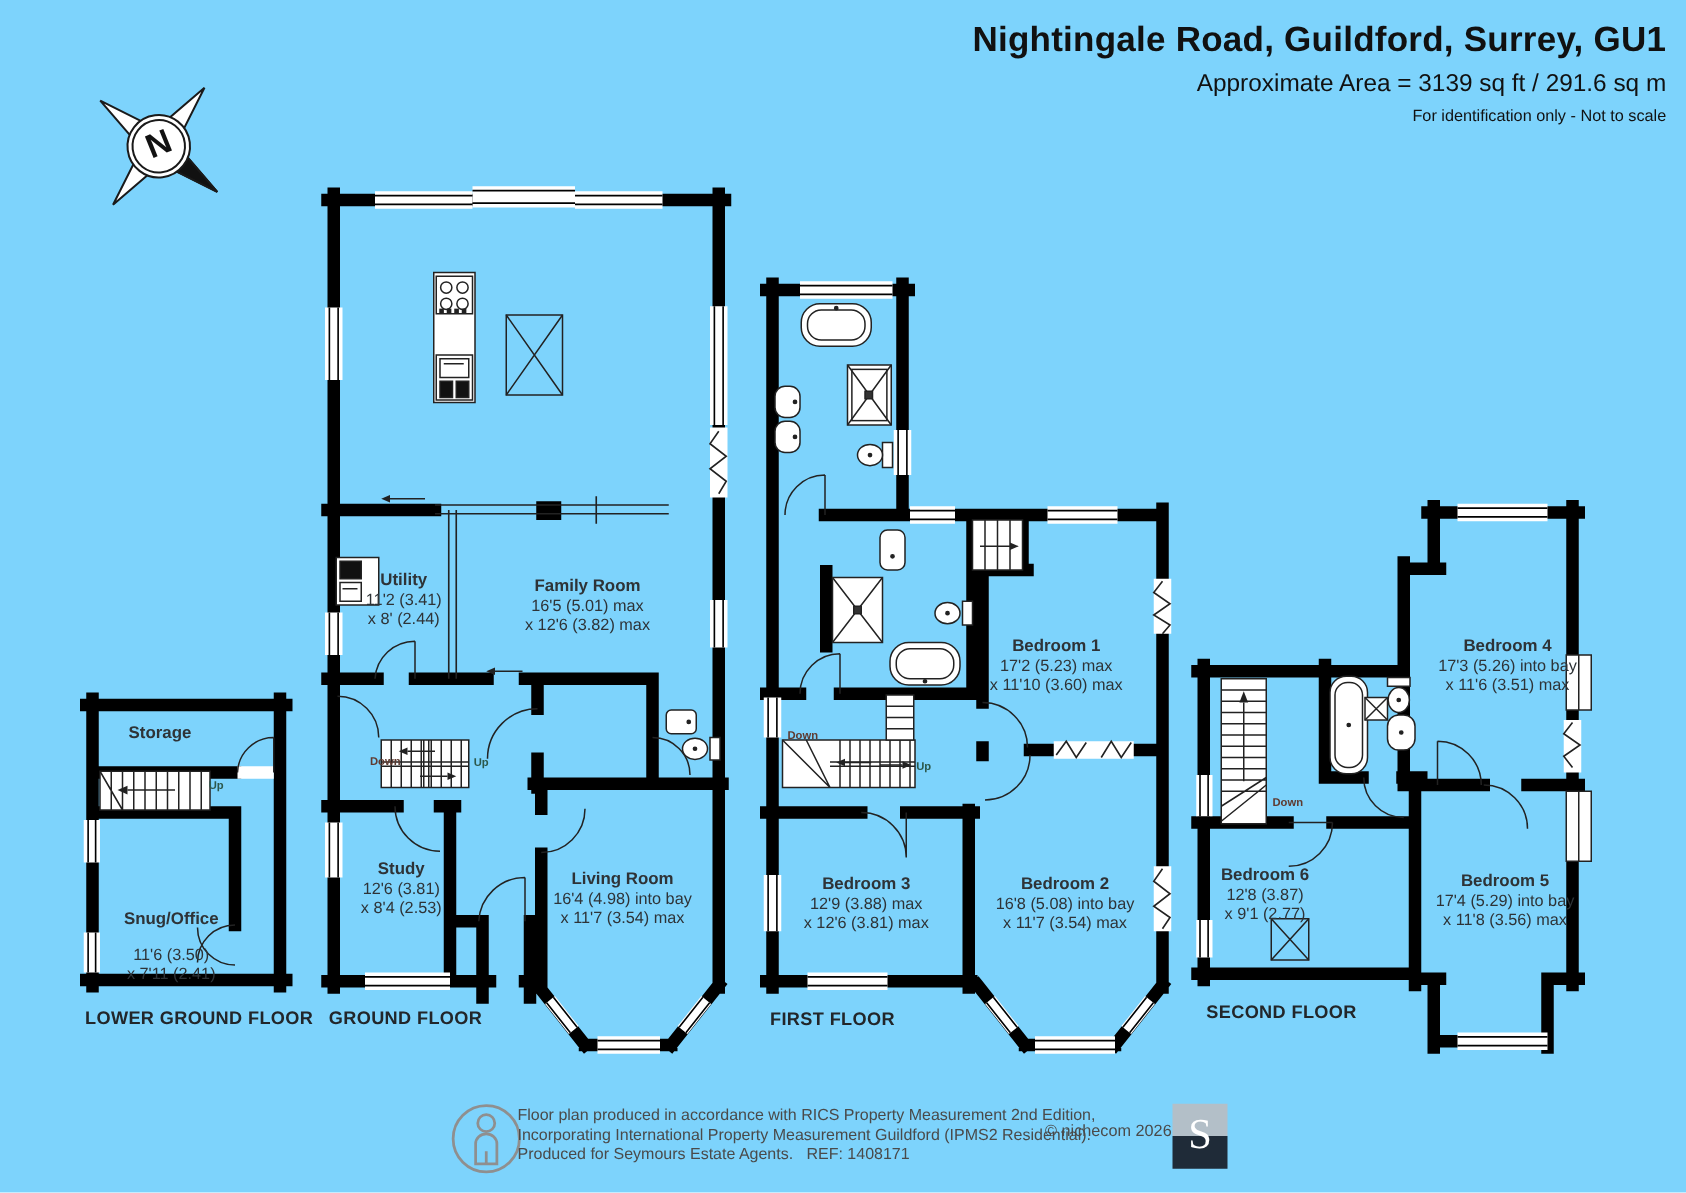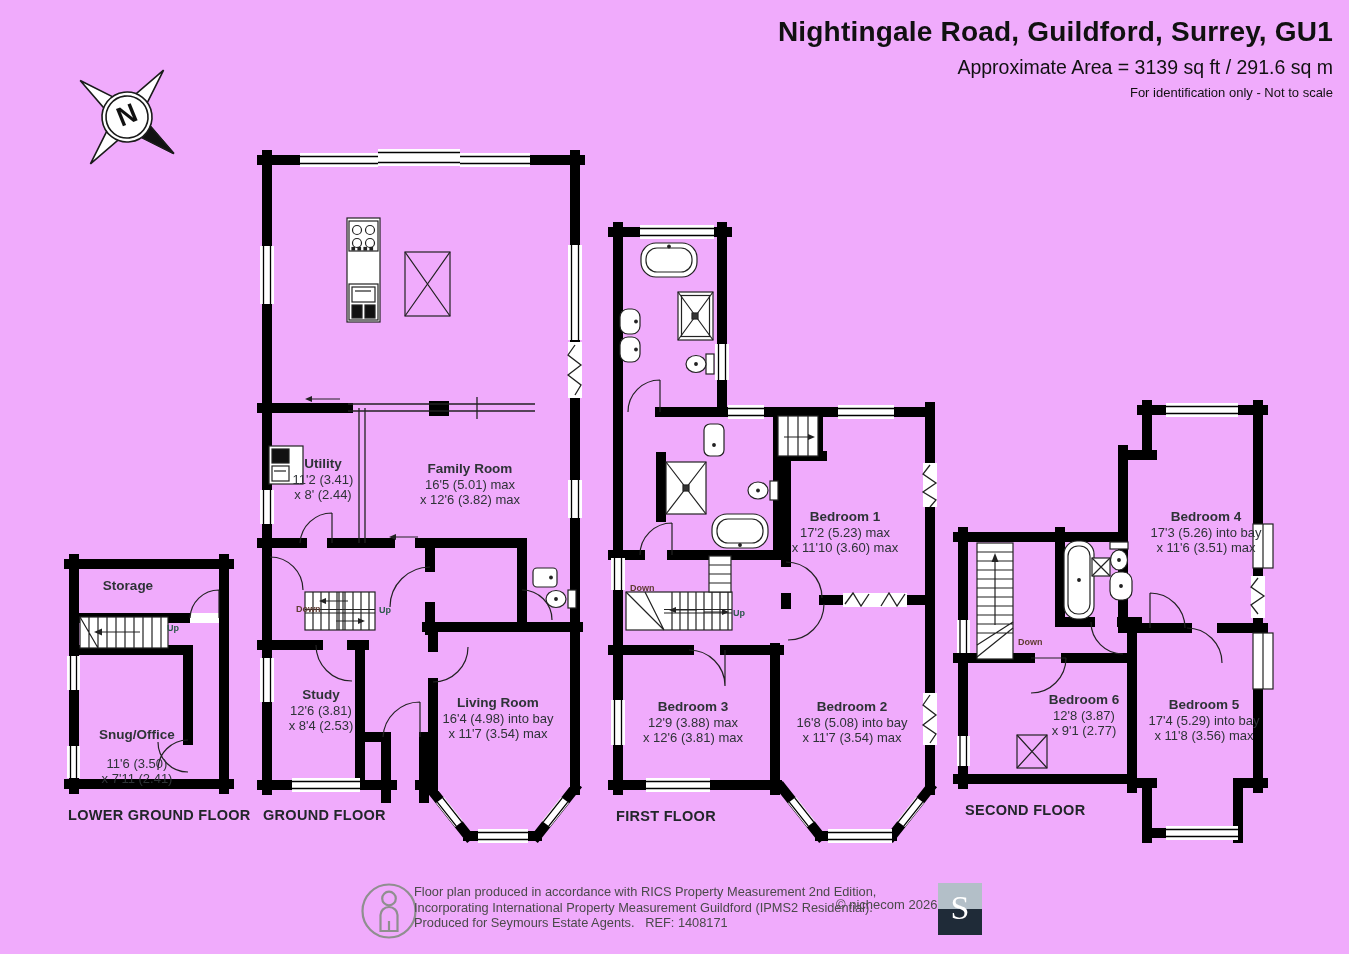--- a/index.html
+++ b/index.html
@@ -1,16 +1,16 @@
 <!DOCTYPE html>
 <html><head>
 <meta charset="utf-8">
 <style>
   html,body{margin:0;padding:0;background:#fff;}
-  #page{position:relative;width:1349px;height:954px;background:#f0abfc;overflow:hidden;
+  #page{position:relative;width:1349px;height:954px;background:#7dd3fc;overflow:hidden;
         font-family:"Liberation Sans",sans-serif;color:#2e3337;text-decoration:underline;}
   .header{position:absolute;top:16px;right:16px;text-align:right;color:#111;}
   .header .title{font-size:28px;font-weight:700;letter-spacing:.2px;}
   .header .area{font-size:19.5px;margin-top:8px;}
   .header .note{font-size:13px;margin-top:6px;}
   .room-label{position:absolute;transform:translateX(-50%);text-align:center;
               white-space:nowrap;line-height:15.5px;color:#2e3337;}
   .room-label .rn{font-weight:700;font-size:13.5px;}
   .room-label .rd{font-size:13px;}
   .room-label .gap{margin-top:13px;}
@@ -391,21 +391,21 @@
   <div class="rn">Bedroom 2</div>
   <div class="rd">16'8 (5.08) into bay</div>
   <div class="rd">x 11'7 (3.54) max</div>
 </div>
 
 <div class="room-label" style="left:1206px;top:509px;">
   <div class="rn">Bedroom 4</div>
   <div class="rd">17'3 (5.26) into bay</div>
   <div class="rd">x 11'6 (3.51) max</div>
 </div>
-<div class="room-label" style="left:1084px;top:692px;">
+<div class="room-label" style="left:1012px;top:692px;">
   <div class="rn">Bedroom 6</div>
   <div class="rd">12'8 (3.87)</div>
   <div class="rd">x 9'1 (2.77)</div>
 </div>
 <div class="room-label" style="left:1204px;top:697px;">
   <div class="rn">Bedroom 5</div>
   <div class="rd">17'4 (5.29) into bay</div>
   <div class="rd">x 11'8 (3.56) max</div>
 </div>
 

